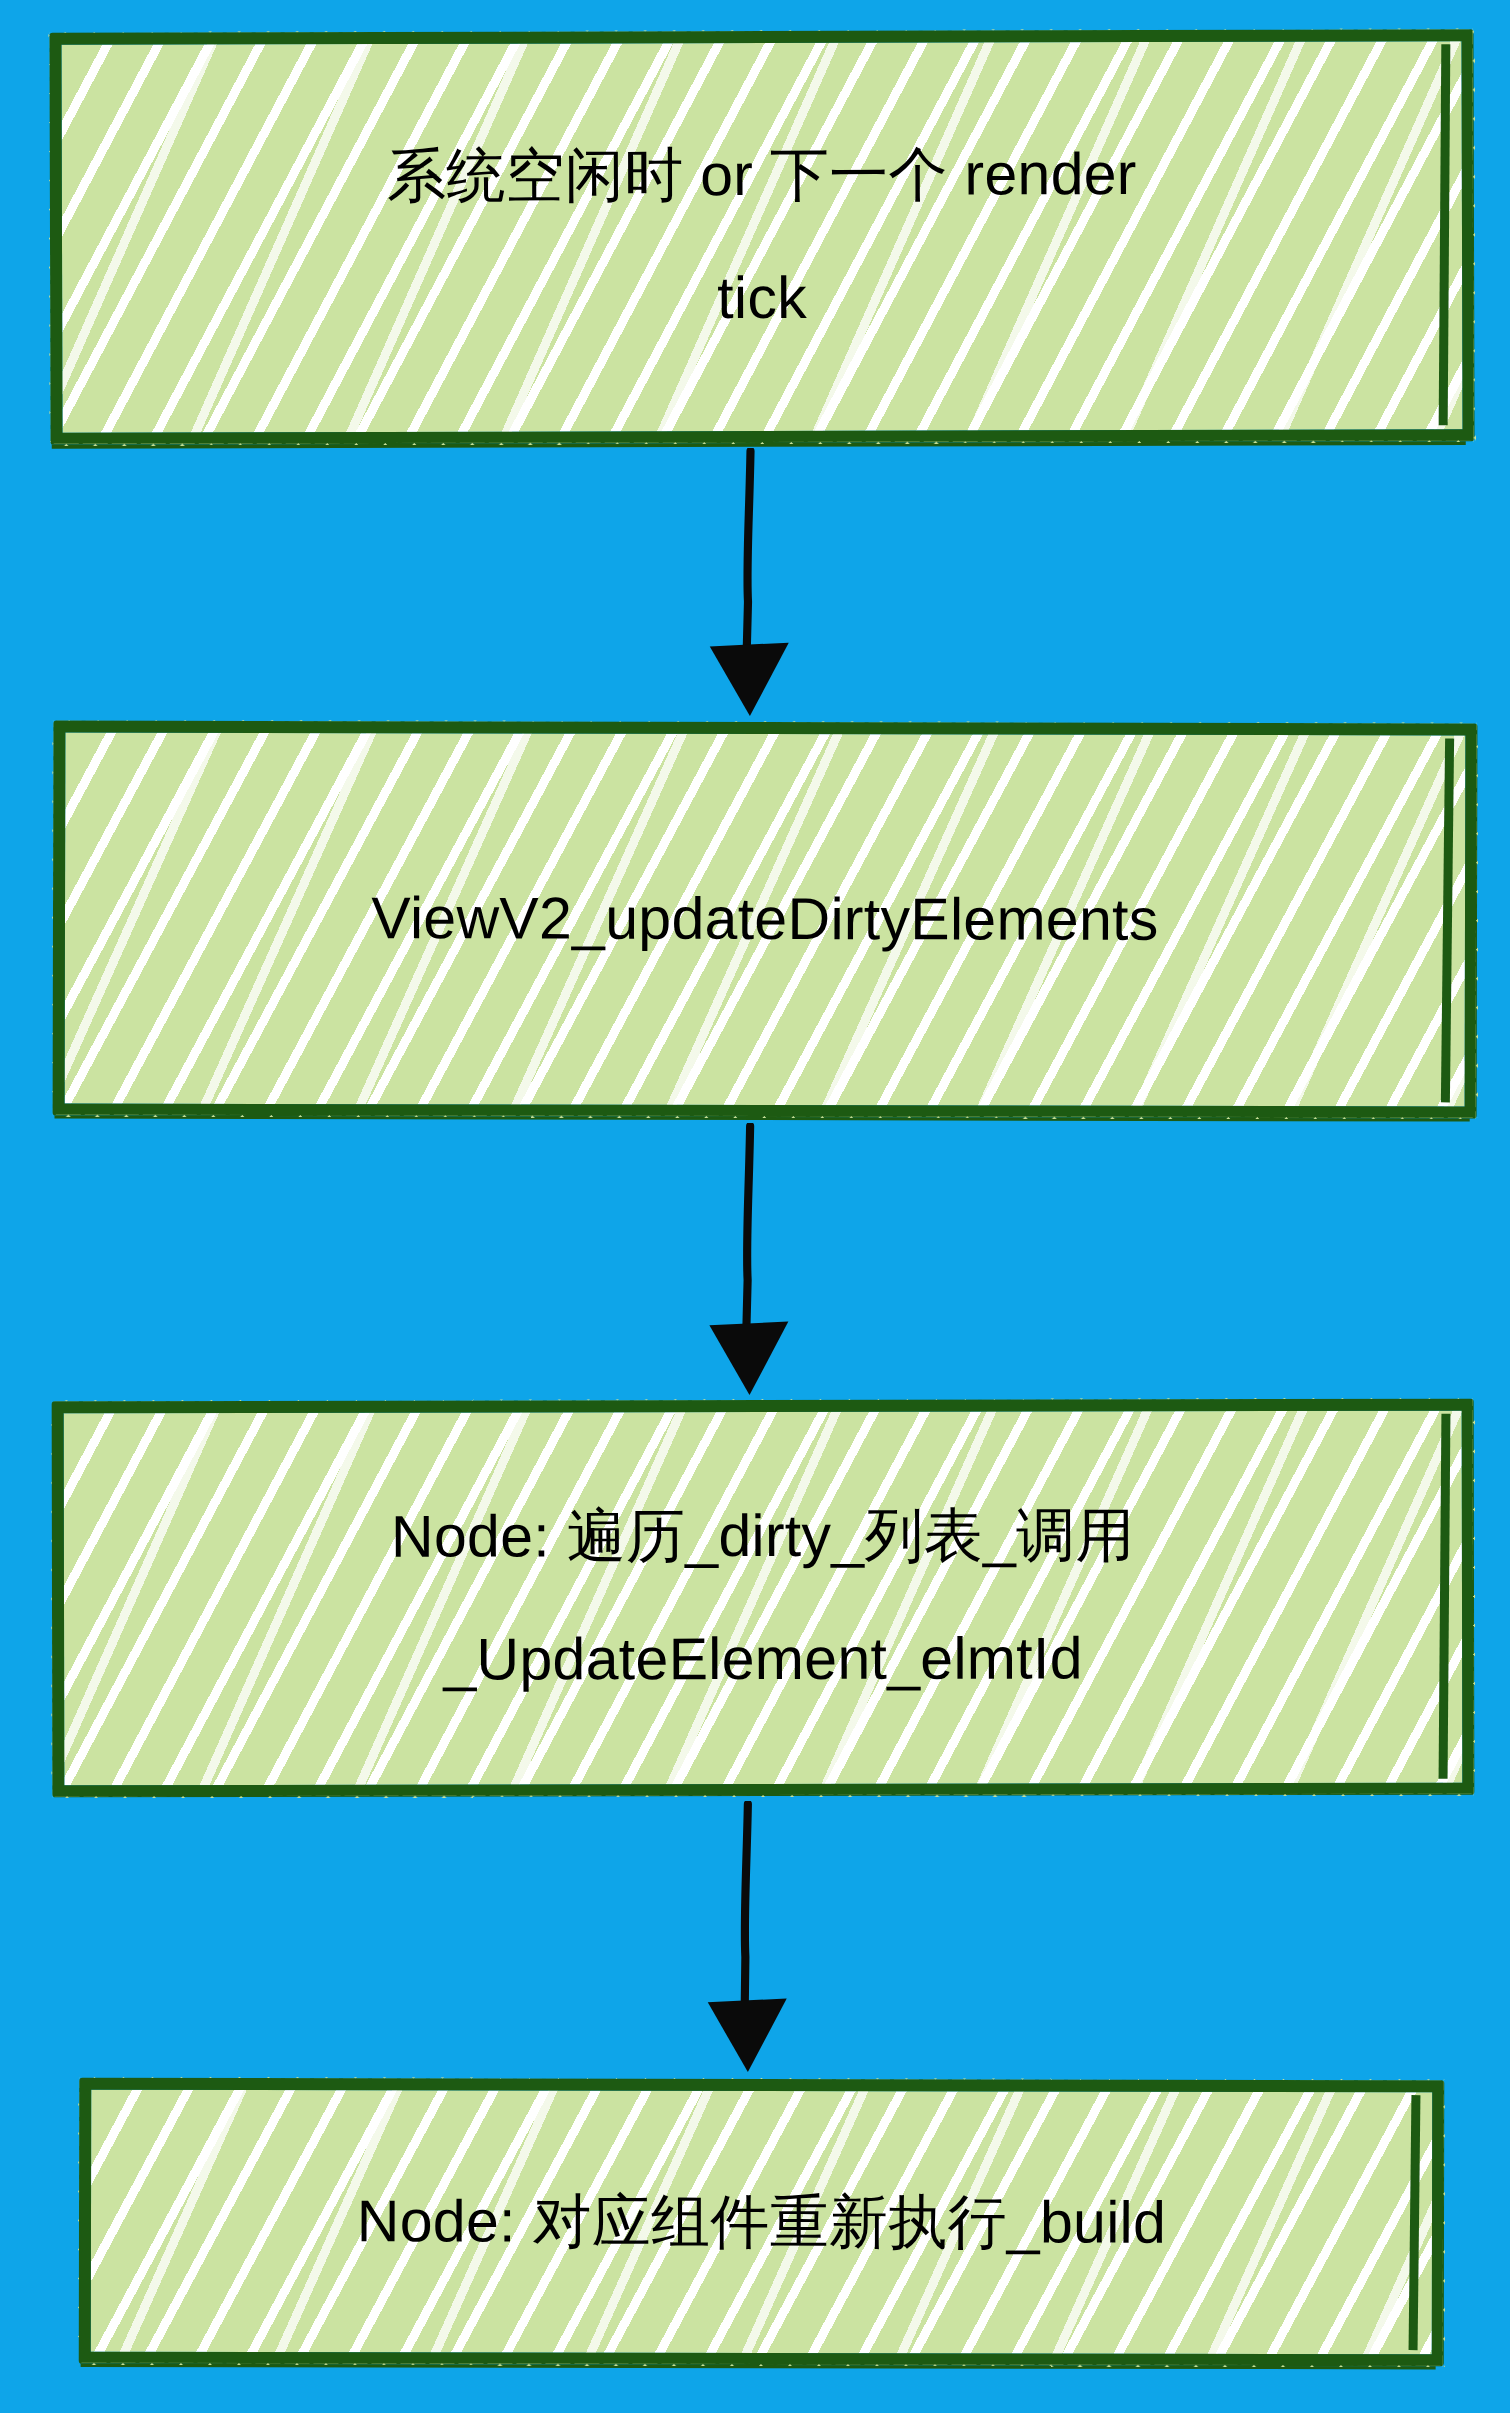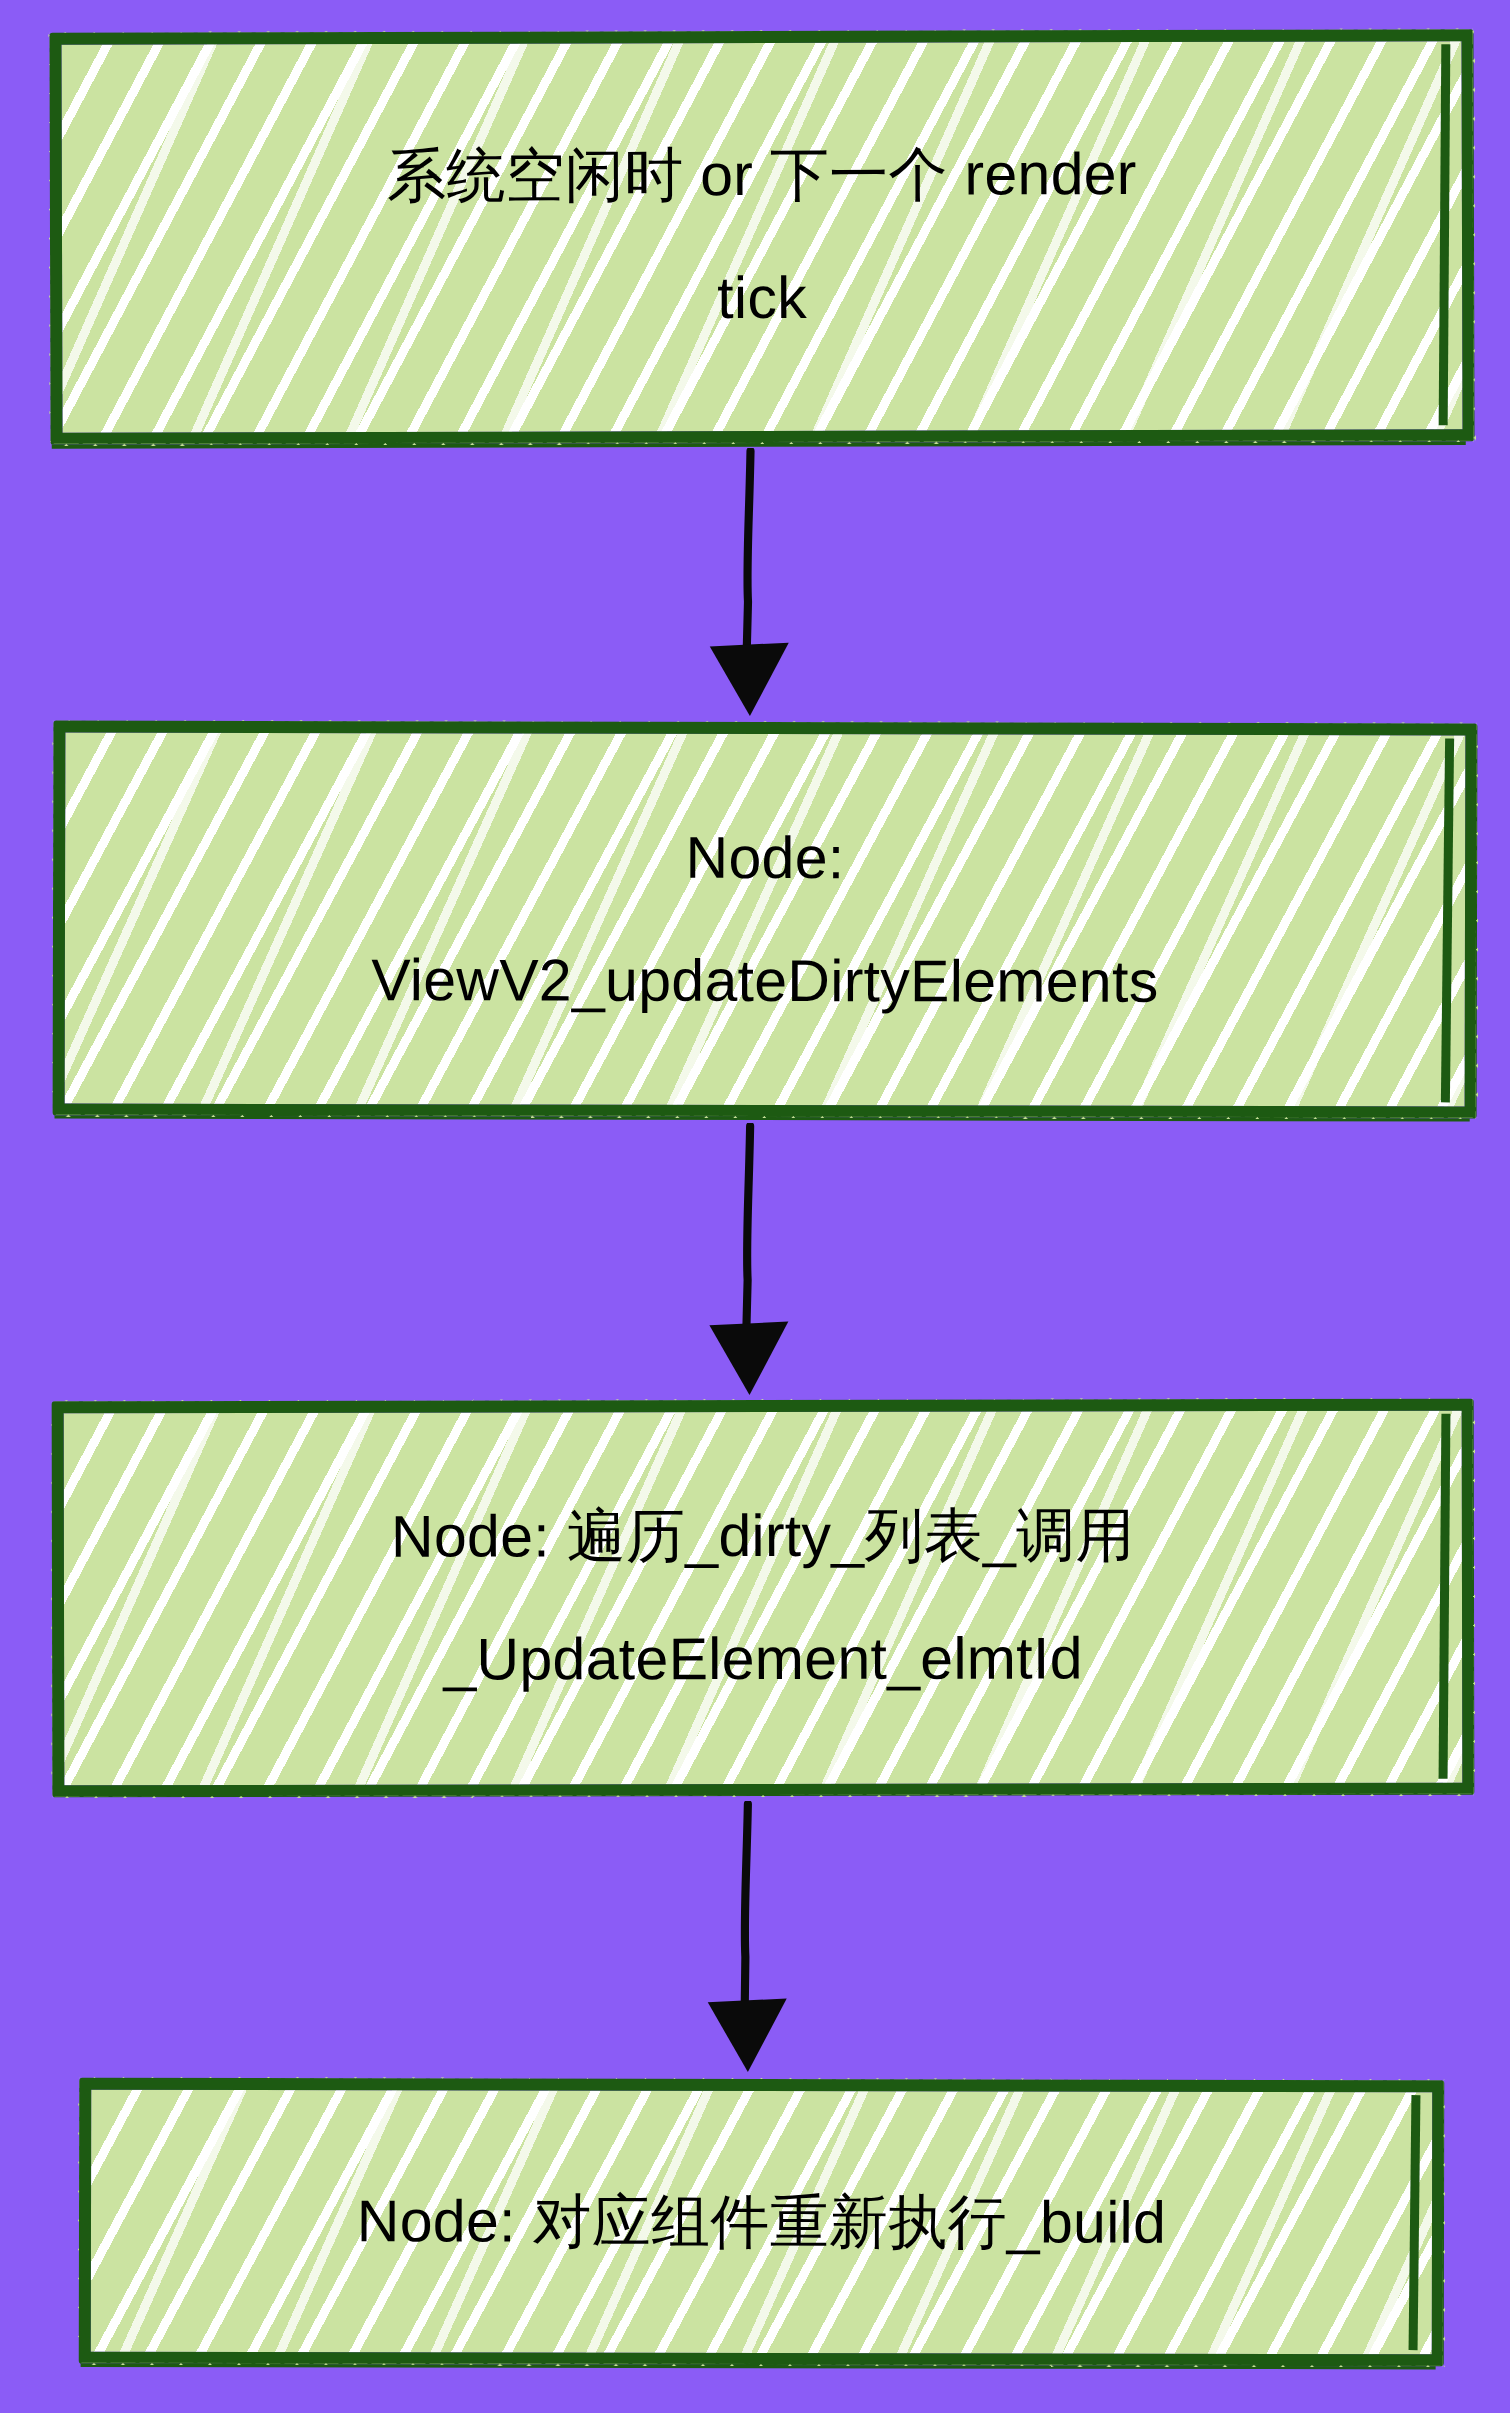--- a/index.html
+++ b/index.html
@@ -8,21 +8,21 @@
     width: 1510px;
     height: 2413px;
     background: #ffffff;
     font-family: "Liberation Sans", "DejaVu Sans", sans-serif;
   }
   #canvas {
     position: relative;
     width: 1510px;
     height: 2413px;
     overflow: hidden;
-    background: #8b5cf6;
+    background: #0ea5e9;
   }
   .node {
     position: absolute;
     box-sizing: border-box;
     border: 12.6px solid #1d5a12;
     border-radius: 3.1px;
     background:
       repeating-linear-gradient(114deg, rgba(255,255,255,0) 0 133px, rgba(255,255,255,0.78) 133px 142px),
       repeating-linear-gradient(118deg, #cbe3a1 0 36px, #ffffff 36px 45px);
     display: flex;
@@ -92,21 +92,20 @@
     <div class="line">系统空闲时 or 下一个 render</div>
     <div class="line">tick</div>
   </div>
 
   <svg class="arrow" id="arrow-1" viewBox="0 0 150 430" preserveAspectRatio="none" aria-hidden="true">
     <path class="shaft" d="M79 5 C77 110 72 190 75 245 L73 322"></path>
     <polygon class="head" points="14,316 140,310 78,427"></polygon>
   </svg>
 
   <div class="node" id="node-2">
-    <div class="line">Node:</div>
     <div class="line">ViewV2_updateDirtyElements</div>
   </div>
 
   <svg class="arrow" id="arrow-2" viewBox="0 0 150 436" preserveAspectRatio="none" aria-hidden="true">
     <path class="shaft" d="M80 5 C78 110 73 195 76 250 L74 328"></path>
     <polygon class="head" points="15,322 141,316 79,433"></polygon>
   </svg>
 
   <div class="node" id="node-3">
     <div class="line">Node: 遍历_dirty_列表_调用</div>

